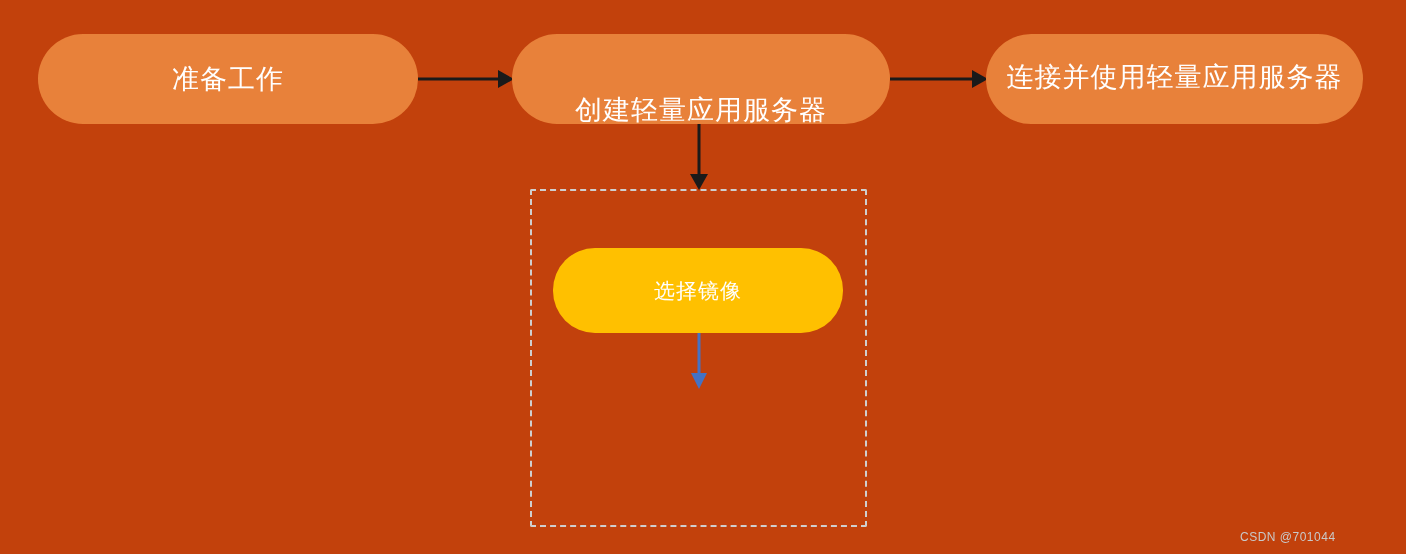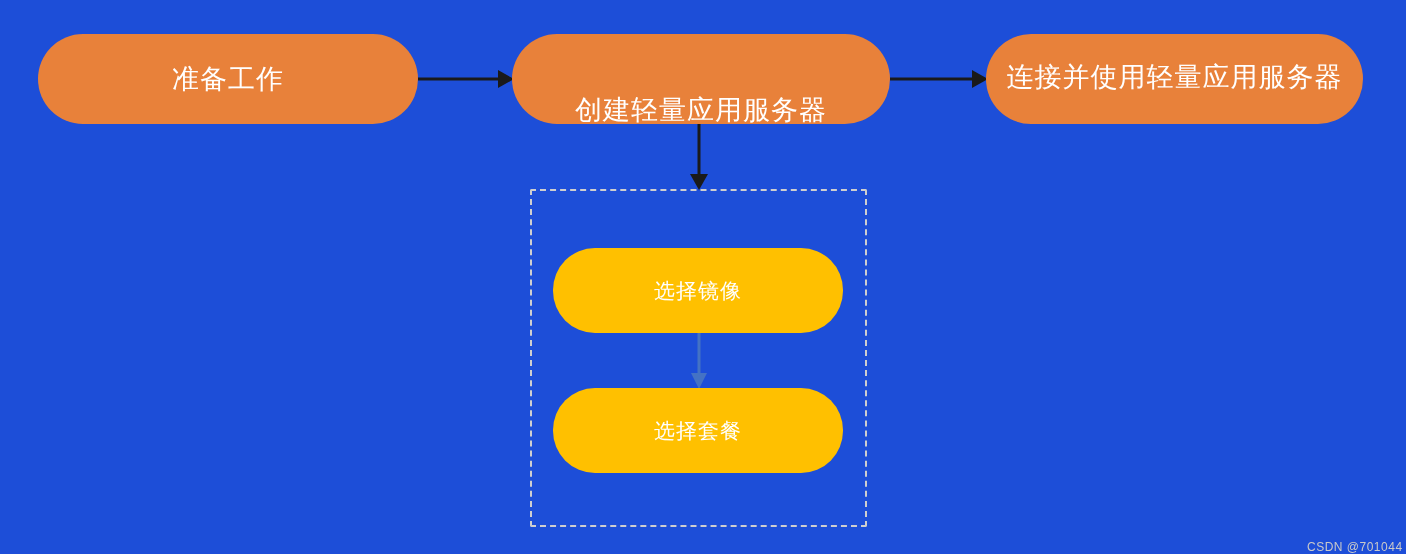--- a/index.html
+++ b/index.html
@@ -7,21 +7,21 @@
     padding: 0;
     background: #ffffff;
   }
   body {
     font-family: "Liberation Sans", "DejaVu Sans", sans-serif;
   }
   #canvas {
     position: relative;
     width: 1406px;
     height: 554px;
-    background: #1d4ed8;
+    background: #c2410c;
     overflow: hidden;
   }
   .node {
     position: absolute;
     display: flex;
     align-items: center;
     justify-content: center;
     box-sizing: border-box;
     color: #ffffff;
     letter-spacing: 1px;
@@ -98,19 +98,16 @@
 
   <div class="node node-yellow" style="left:553px; top:248px; width:290px; height:85px;">
     <span class="node-label">选择镜像</span>
   </div>
 
   <svg class="connector" style="left:686px; top:333px; width:26px; height:56px;" viewBox="0 0 26 56">
     <line x1="13" y1="0" x2="13" y2="42" stroke="#4472c4" stroke-width="3"></line>
     <polygon points="5,40 21,40 13,56" fill="#4472c4"></polygon>
   </svg>
 
-  <div class="node node-yellow" style="left:553px; top:388px; width:290px; height:85px;">
-    <span class="node-label">选择套餐</span>
-  </div>
 
-  <div class="watermark" style="left:1307px; top:530px;margin-top:10px;">CSDN @701044</div>
+  <div class="watermark" style="left:1240px; top:530px;">CSDN @701044</div>
 
 </div>
 
 </body></html>

